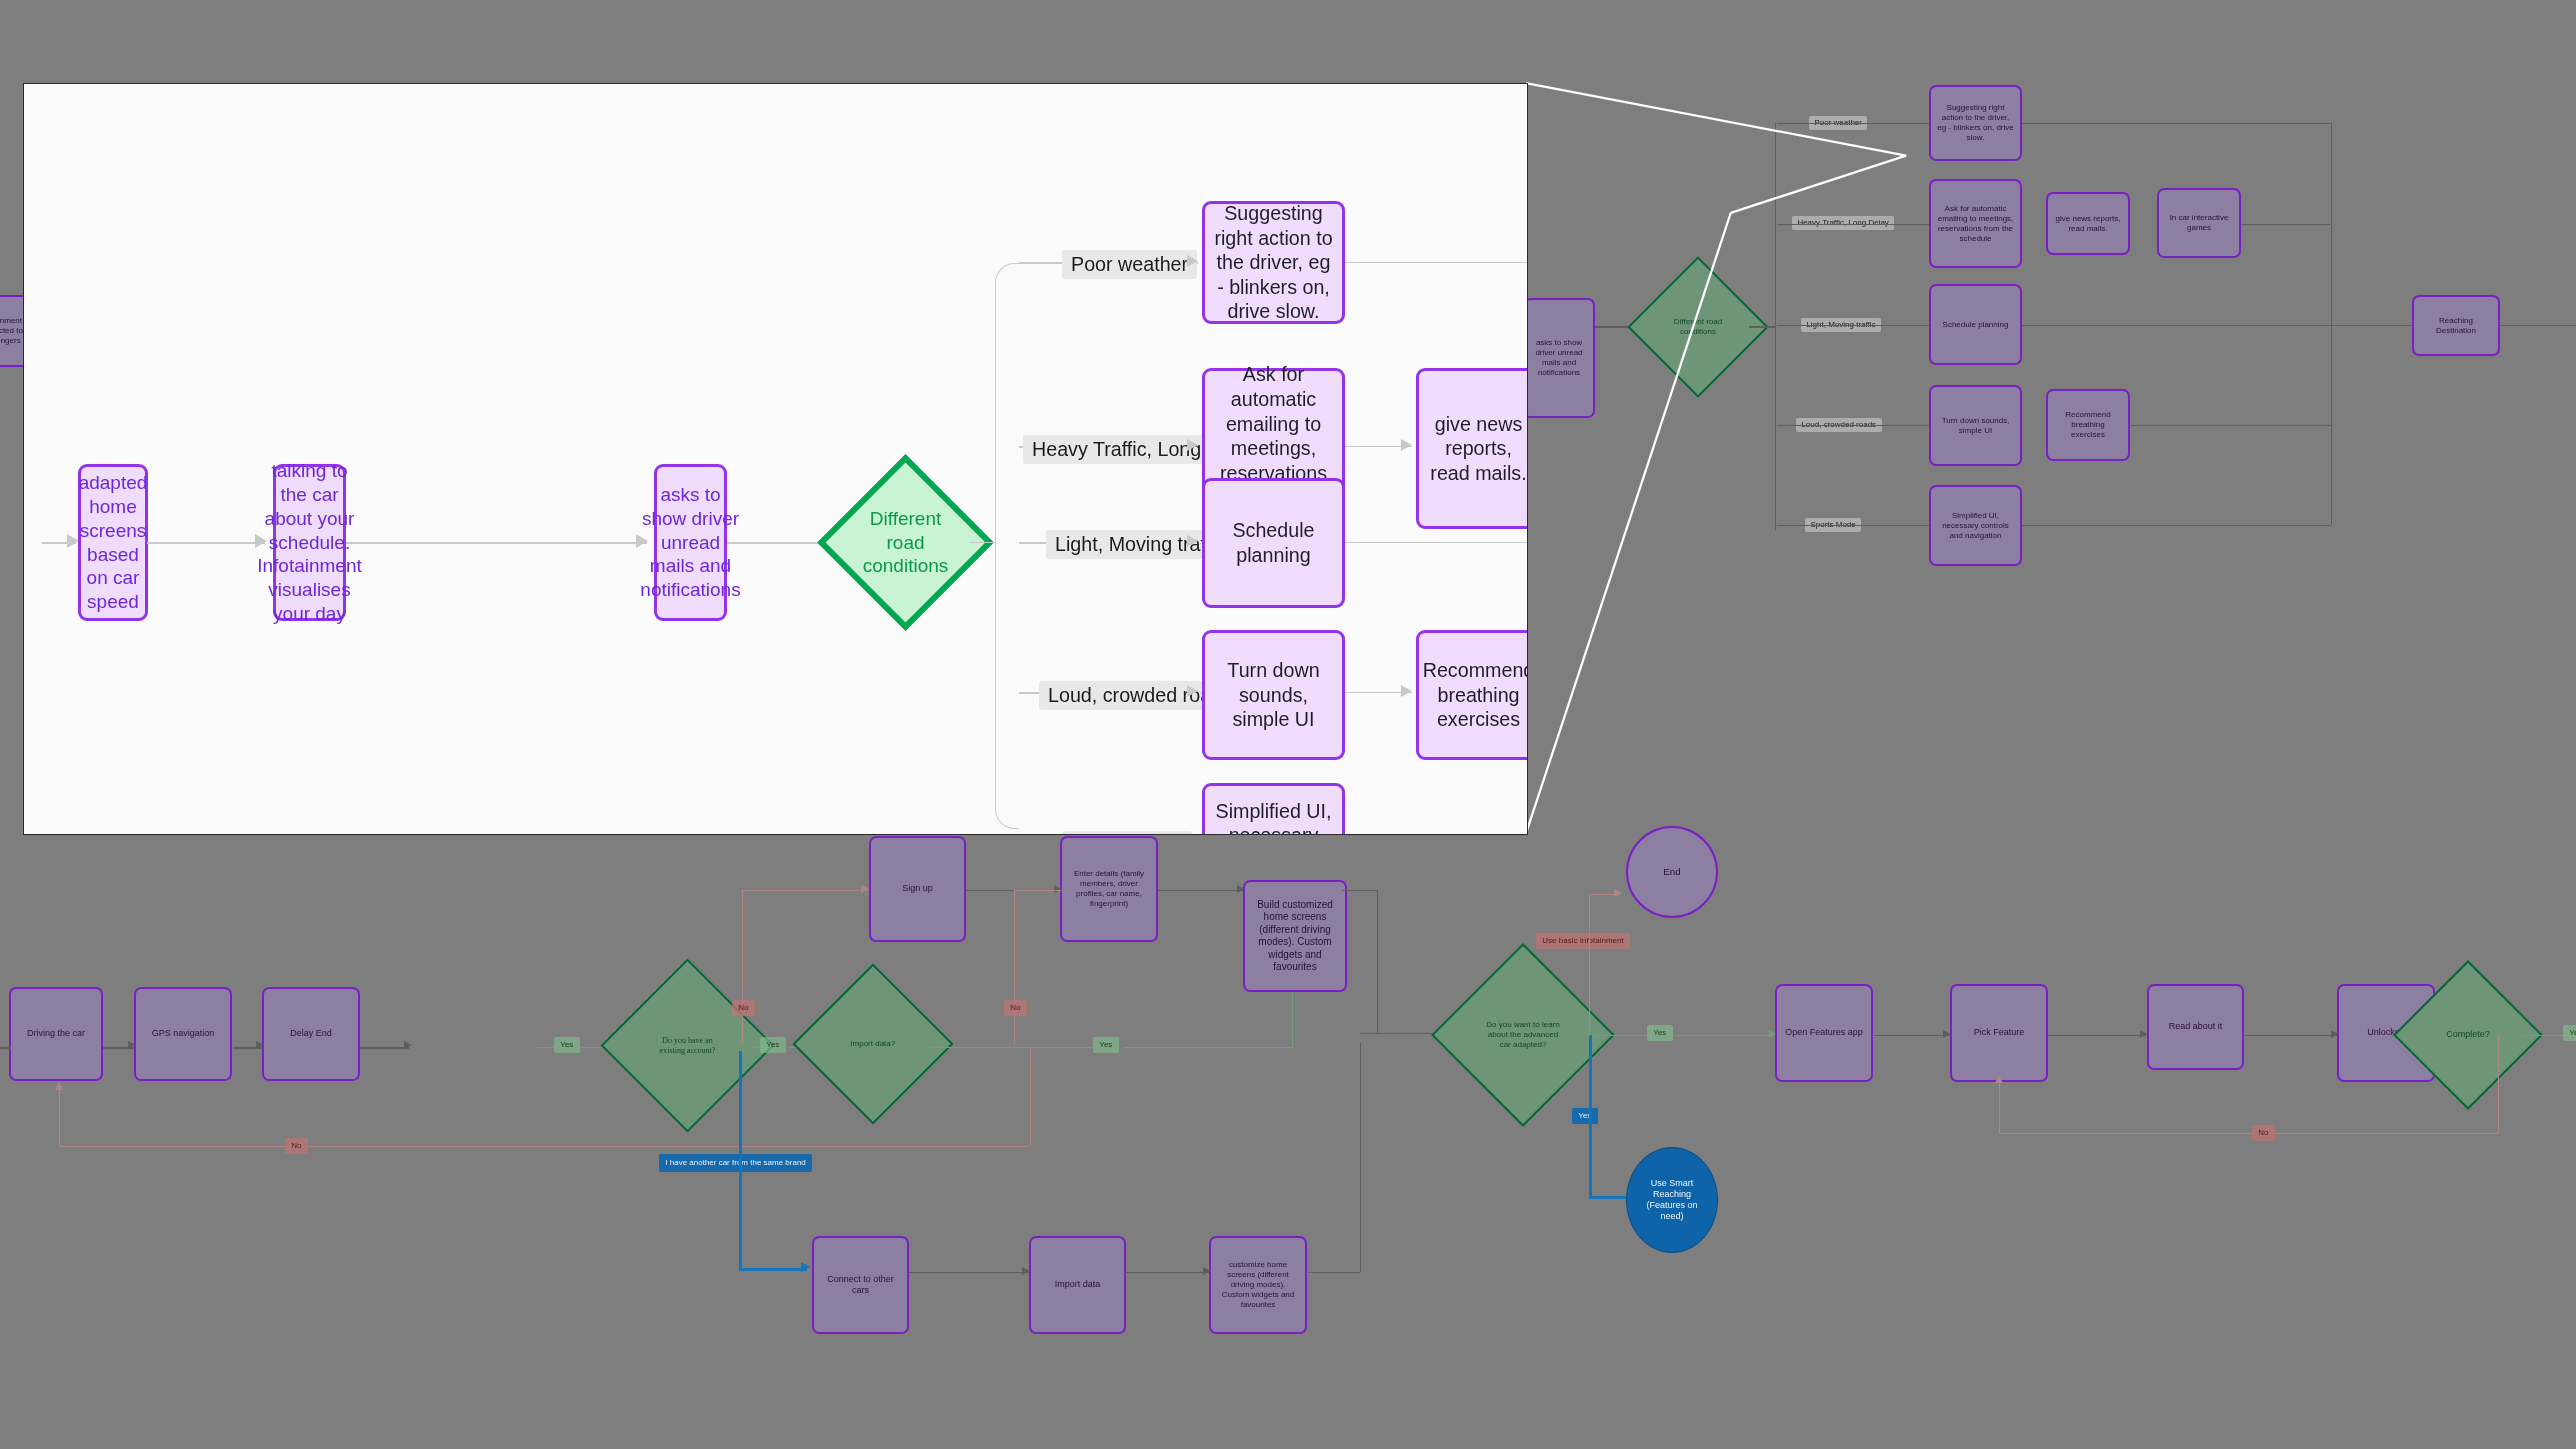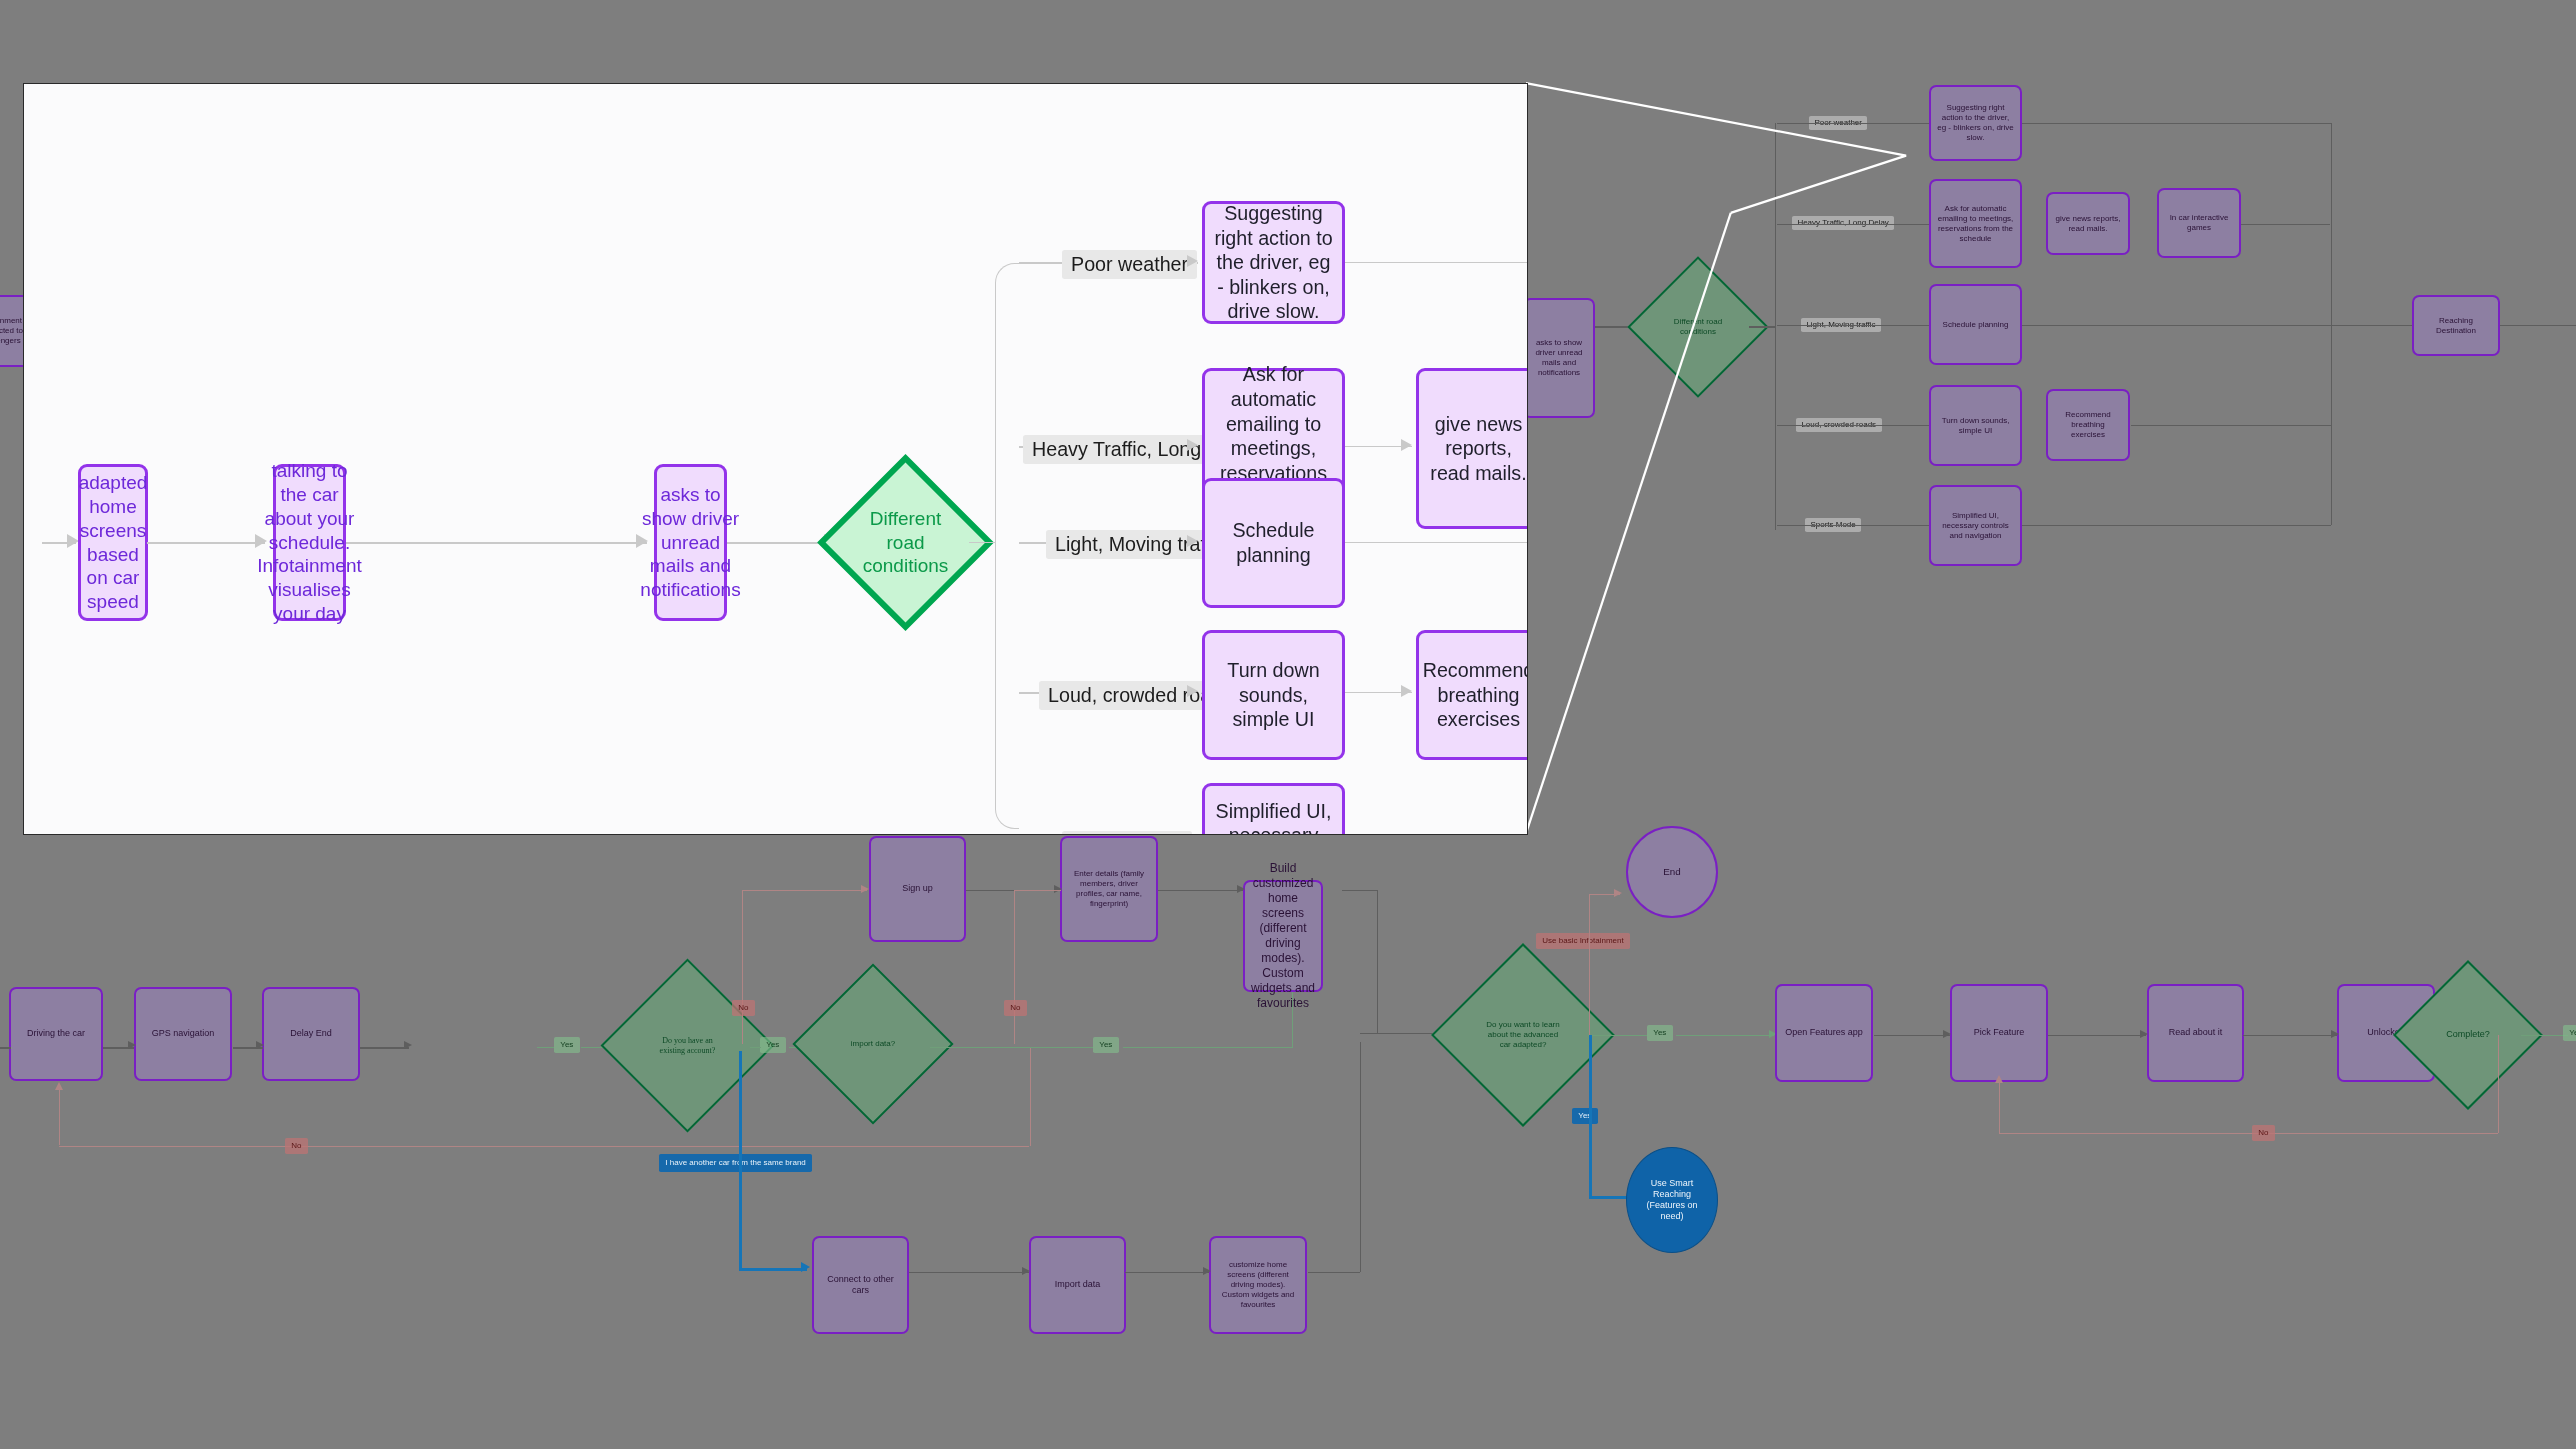--- a/index.html
+++ b/index.html
@@ -204,21 +204,21 @@
   <div class="lng" style="left:1123px;top:1047px;width:170px;height:0.9px;"></div>
   <div class="lngr" style="left:1292px;top:951px;width:0.9px;height:96px;border-left-width:0.9px;border-top:0;border-right:0;border-bottom:0;"></div>
   <div class="arrowhead" style="left:1288px;top:944px;border-bottom:8px solid #6f9f79;border-left:4.5px solid transparent;border-right:4.5px solid transparent;"></div>
 
   <div class="node proc" style="left:869px;top:836px;width:97px;height:106px;font-size:9px;padding:5.4px;">
     <span>Sign up</span>
   </div>
   <div class="node proc" style="left:1060px;top:836px;width:98px;height:106px;font-size:8px;padding:11px;">
     <span>Enter details (family members, driver profiles, car name, fingerprint)</span>
   </div>
-  <div class="node proc" style="left:1243px;top:880px;width:80px;height:112px;font-size:12px;padding:5.4px;">
+  <div class="node proc" style="left:1243px;top:880px;width:104px;height:112px;font-size:10px;padding:5.4px;">
     <span>Build customized home screens (different driving modes). Custom widgets and favourites</span>
   </div>
 
   <div class="ln" style="left:966px;top:890px;width:94px;height:0.9px;"></div>
   <div class="arrowhead" style="left:1054px;top:885px;border-left:8px solid #5e5e5e;border-top:4.5px solid transparent;border-bottom:4.5px solid transparent;"></div>
   <div class="ln" style="left:1158px;top:890px;width:85px;height:0.9px;"></div>
   <div class="arrowhead" style="left:1237px;top:885px;border-left:8px solid #5e5e5e;border-top:4.5px solid transparent;border-bottom:4.5px solid transparent;"></div>
 
   <div class="lnpr" style="left:742px;top:890px;width:0.9px;height:154px;border-left-width:0.9px;border-top:0;border-right:0;border-bottom:0;"></div>
   <div class="lnpr" style="left:742px;top:890px;width:125px;height:0.9px;border-top-width:0.9px;border-left:0;border-right:0;border-bottom:0;"></div>
@@ -294,21 +294,21 @@
   <div class="node bcirc" style="left:1626px;top:1147px;width:92px;height:106px;font-size:9px;padding:12.5px;">
     <span>Use Smart Reaching (Features on need)</span>
   </div>
 
   <div class="node proc" style="left:1775px;top:984px;width:98px;height:98px;font-size:9px;padding:5.4px;">
     <span>Open Features app</span>
   </div>
   <div class="node proc" style="left:1950px;top:984px;width:98px;height:98px;font-size:9px;padding:5.4px;">
     <span>Pick Feature</span>
   </div>
-  <div class="node proc" style="left:2147px;top:984px;width:97px;height:98px;font-size:9px;padding:5.4px;text-align:right;">
+  <div class="node proc" style="left:2147px;top:984px;width:97px;height:86px;font-size:9px;padding:5.4px;text-align:right;">
     <span>Read about it</span>
   </div>
   <div class="node proc" style="left:2337px;top:984px;width:98px;height:98px;font-size:9px;padding:5.4px;">
     <span>Unlocked</span>
   </div>
 
   <div class="ln" style="left:1874px;top:1035px;width:76px;height:0.9px;"></div>
   <div class="arrowhead" style="left:1943px;top:1030px;border-left:8px solid #5e5e5e;border-top:4.5px solid transparent;border-bottom:4.5px solid transparent;"></div>
   <div class="ln" style="left:2048px;top:1035px;width:98px;height:0.9px;"></div>
   <div class="arrowhead" style="left:2140px;top:1030px;border-left:8px solid #5e5e5e;border-top:4.5px solid transparent;border-bottom:4.5px solid transparent;"></div>

